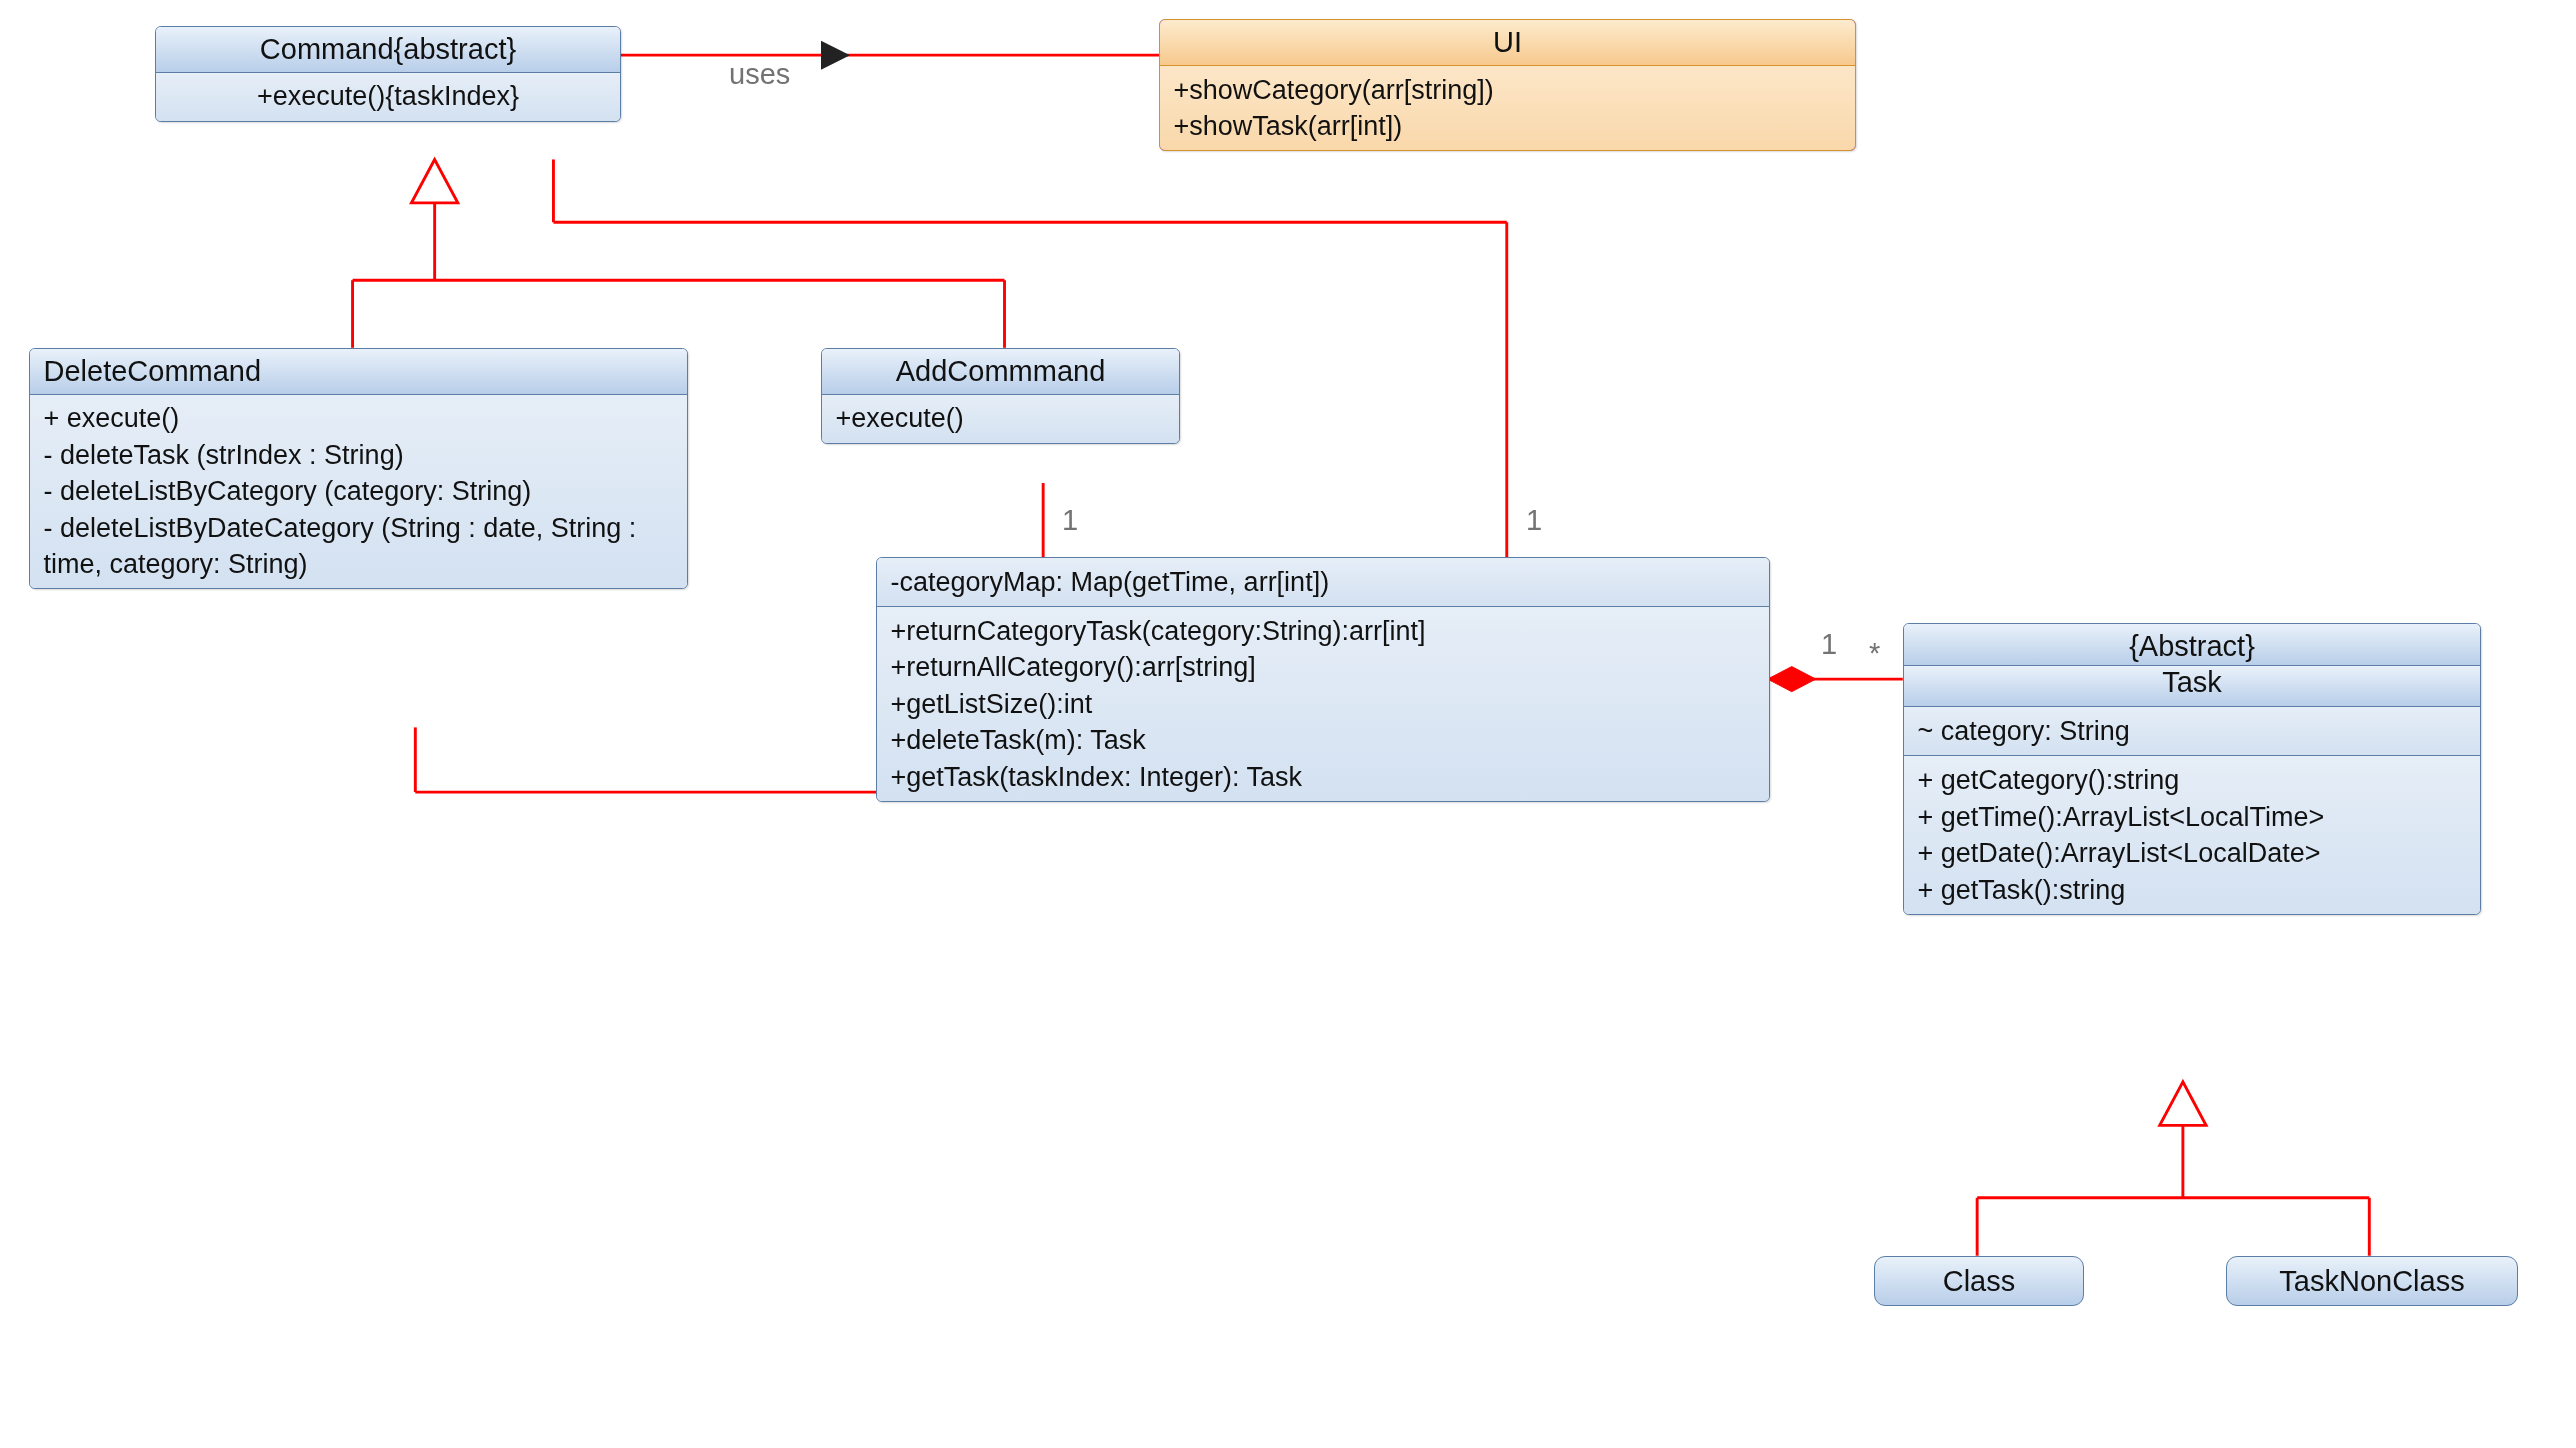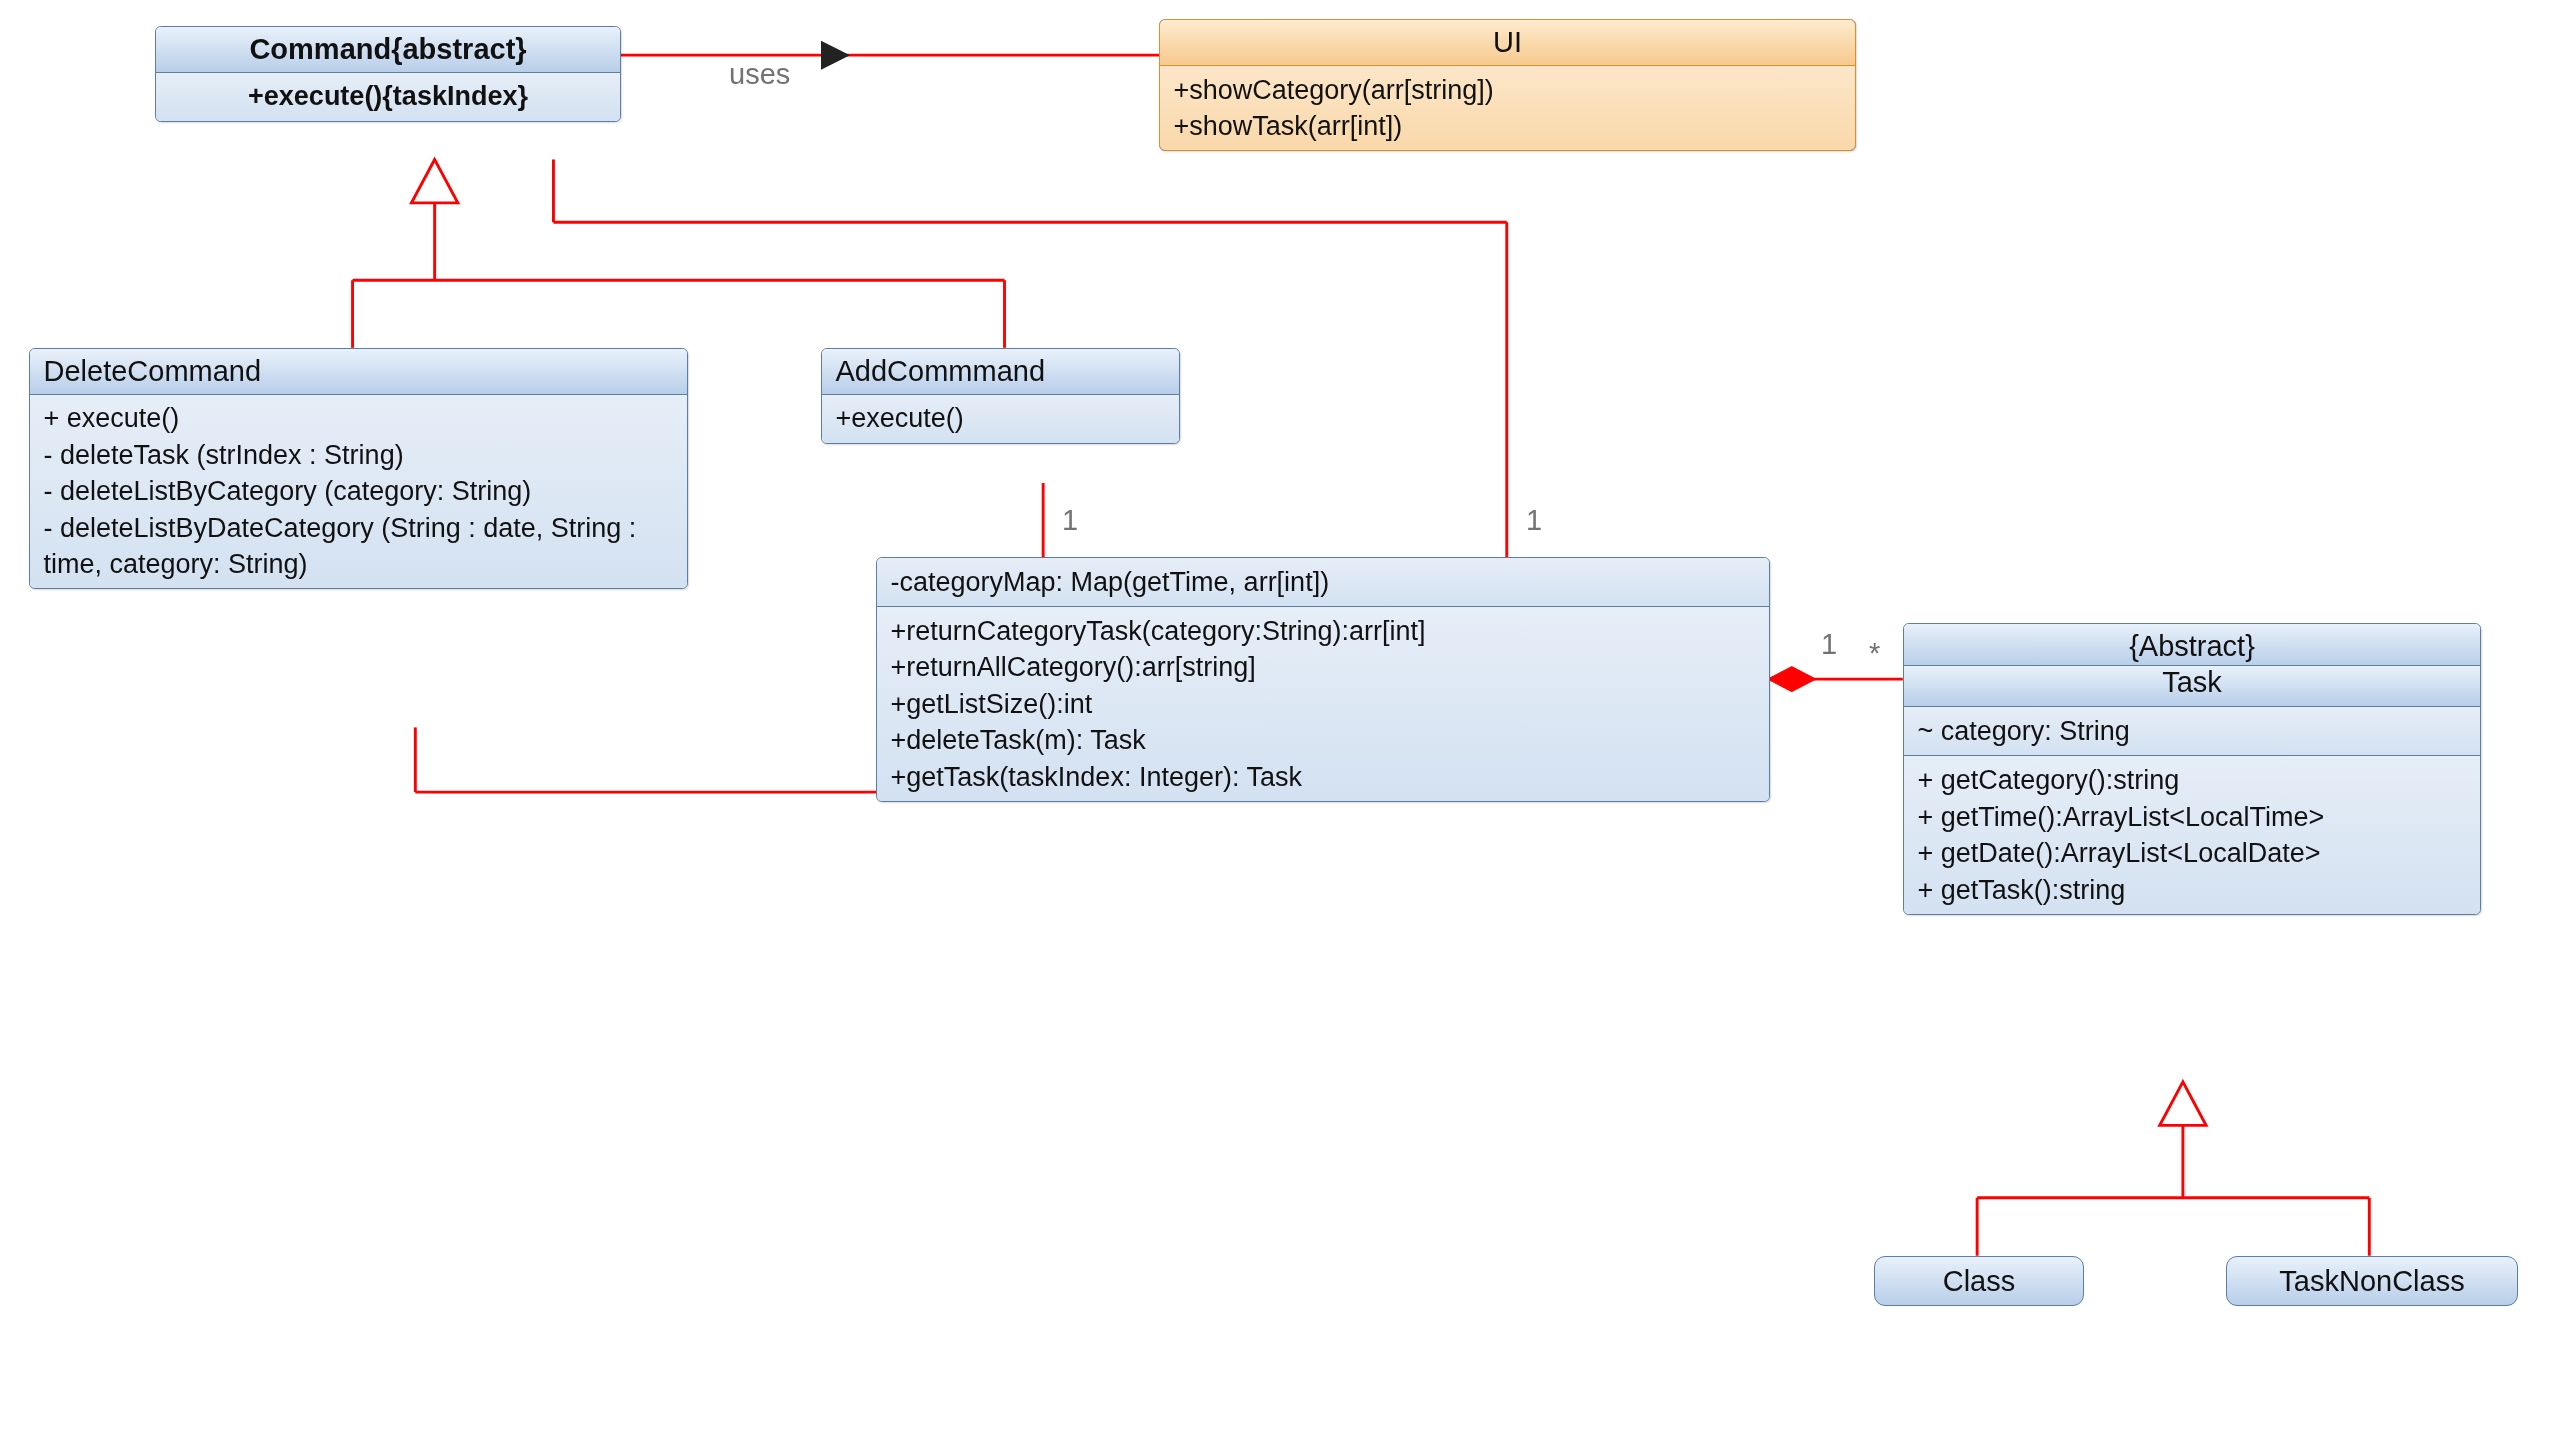--- a/index.html
+++ b/index.html
@@ -82,21 +82,21 @@
   <line x1="1830" y1="703" x2="1970" y2="703" stroke="red" stroke-width="3"></line>
   <polygon points="1830,703 1855,690 1880,703 1855,716" fill="red" stroke="red" stroke-width="1"></polygon>
 
   <polygon points="2260,1120 2236,1165 2284,1165" fill="white" stroke="red" stroke-width="3"></polygon>
   <line x1="2260" y1="1165" x2="2260" y2="1240" stroke="red" stroke-width="3"></line>
   <line x1="2047" y1="1240" x2="2453" y2="1240" stroke="red" stroke-width="3"></line>
   <line x1="2047" y1="1240" x2="2047" y2="1300" stroke="red" stroke-width="3"></line>
   <line x1="2453" y1="1240" x2="2453" y2="1300" stroke="red" stroke-width="3"></line>
 </svg>
 
-<div class="box" style="left:155px; top:26px; width:464px;font-weight:bold;">
+<div class="box" style="left:155px; top:26px; width:464px;">
   <div class="header">Command{abstract}</div>
   <div class="section" style="text-align:center;">+execute(){taskIndex}</div>
 </div>
 
 <div class="box orange" style="left:1159px; top:19.3px; width:695px;">
   <div class="header">UI</div>
   <div class="section" style="white-space:pre;">+showCategory(arr[string])
 +showTask(arr[int])</div>
 </div>
 
@@ -104,21 +104,21 @@
 
 <div class="box" style="left:29px; top:348px; width:657px;">
   <div class="header" style="text-align:left;">DeleteCommand</div>
   <div class="section" style="white-space:pre-wrap;">+ execute()
 - deleteTask (strIndex : String)
 - deleteListByCategory (category: String)
 - deleteListByDateCategory (String : date, String : time, category: String)</div>
 </div>
 
 <div class="box" style="left:821px; top:348px; width:357px;">
-  <div class="header" style="text-align:left;">AddCommmand</div>
+  <div class="header" style="text-align:center;">AddCommmand</div>
   <div class="section">+execute()</div>
 </div>
 
 <div class="label" style="left:1062px; top:504px;">1</div>
 
 <div class="label" style="left:1526px; top:504px;">1</div>
 
 <div class="box" style="left:876px; top:557px; width:892px;">
   <div class="section">-categoryMap: Map(getTime, arr[int])</div>
   <div class="section" style="white-space:pre;">+returnCategoryTask(category:String):arr[int]

